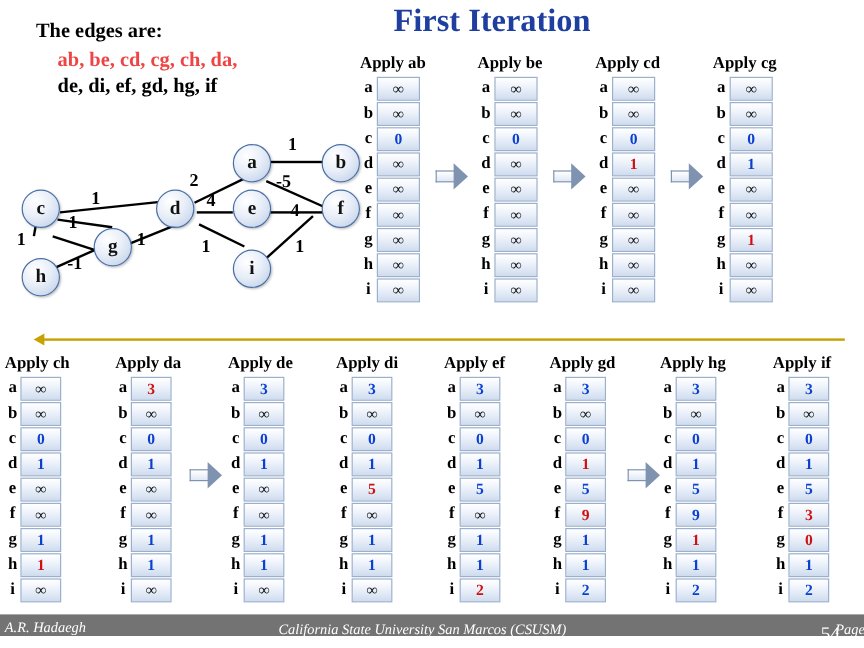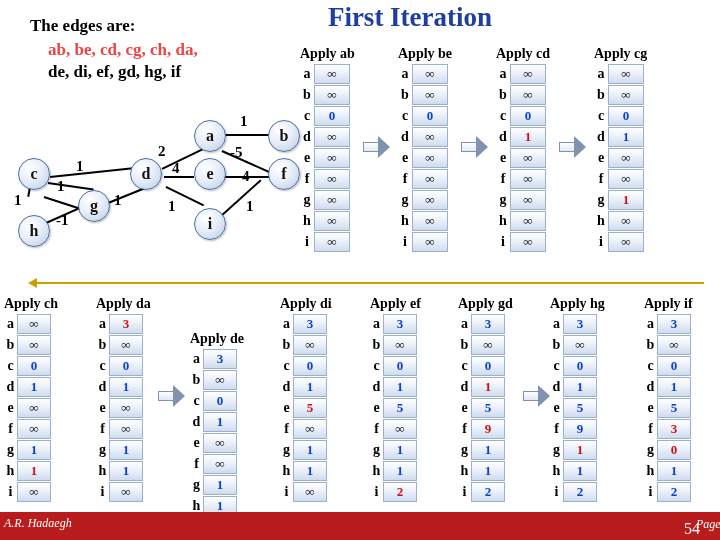--- a/index.html
+++ b/index.html
@@ -83,22 +83,22 @@
   #sweep{left:28px;top:278px;width:676px;height:10px;}
   #sweep .line{position:absolute;left:8px;top:4px;width:668px;height:1.5px;background:#c8a000;}
   #sweep .tip{
     position:absolute;left:0;top:0;width:0;height:0;
     border-top:5px solid transparent;border-bottom:5px solid transparent;
     border-right:9px solid #c8a000;
   }
 
   
   #footer{
-    left:0;top:512px;width:720px;height:28px;
-    background:#b91c1c;
+    left:0;top:512px;width:720px;height:18px;
+    background:#737373;
   }
   #footer .fl{position:absolute;left:4px;top:4px;font-size:12px;font-style:italic;color:#fff;font-family:"Liberation Serif", serif;}
   #footer .fc{position:absolute;left:232px;top:5px;font-size:12px;font-style:italic;color:#fff;font-family:"Liberation Serif", serif;}
   #footer .fr{position:absolute;left:668px;top:5px;font-size:12px;font-style:italic;color:#fff;font-family:"Liberation Serif", serif;margin-left:28px;}
   #footer .fnum{position:absolute;left:684px;top:8px;font-size:16px;color:#fff;font-family:"Liberation Serif", serif;}
 </style>
 </head>
 <body>
 
 <div class="abs" id="title">First Iteration</div>
@@ -435,21 +435,21 @@
         <div class="cell inf">∞</div>
       </div>
   </div>
 </div>
 
 <div class="arrow" style="left:158px;top:385px;width:28px;height:22px;">
   <div class="shaft"></div>
     <div class="headline"></div>
 </div>
 
-<div class="tbl bot" style="left:190px;top:296px;margin-top:35px;">
+<div class="tbl bot" style="left:190px;top:296px;">
   <div class="cap">Apply de</div>
   <div class="rows">
     <div class="row">
         <div class="rlab">a</div>
         <div class="cell">3</div>
       </div>
     <div class="row">
         <div class="rlab">b</div>
         <div class="cell inf">∞</div>
       </div>
@@ -694,15 +694,16 @@
       </div>
     <div class="row">
         <div class="rlab">i</div>
         <div class="cell">2</div>
       </div>
   </div>
 </div>
 
 <div class="abs" id="footer">
   <div class="fl">A.R. Hadaegh</div>
+  <div class="fc">California State University San Marcos (CSUSM)</div>
   <div class="fr">Page</div>
   <div class="fnum">54</div>
 </div>
 
 </body></html>

